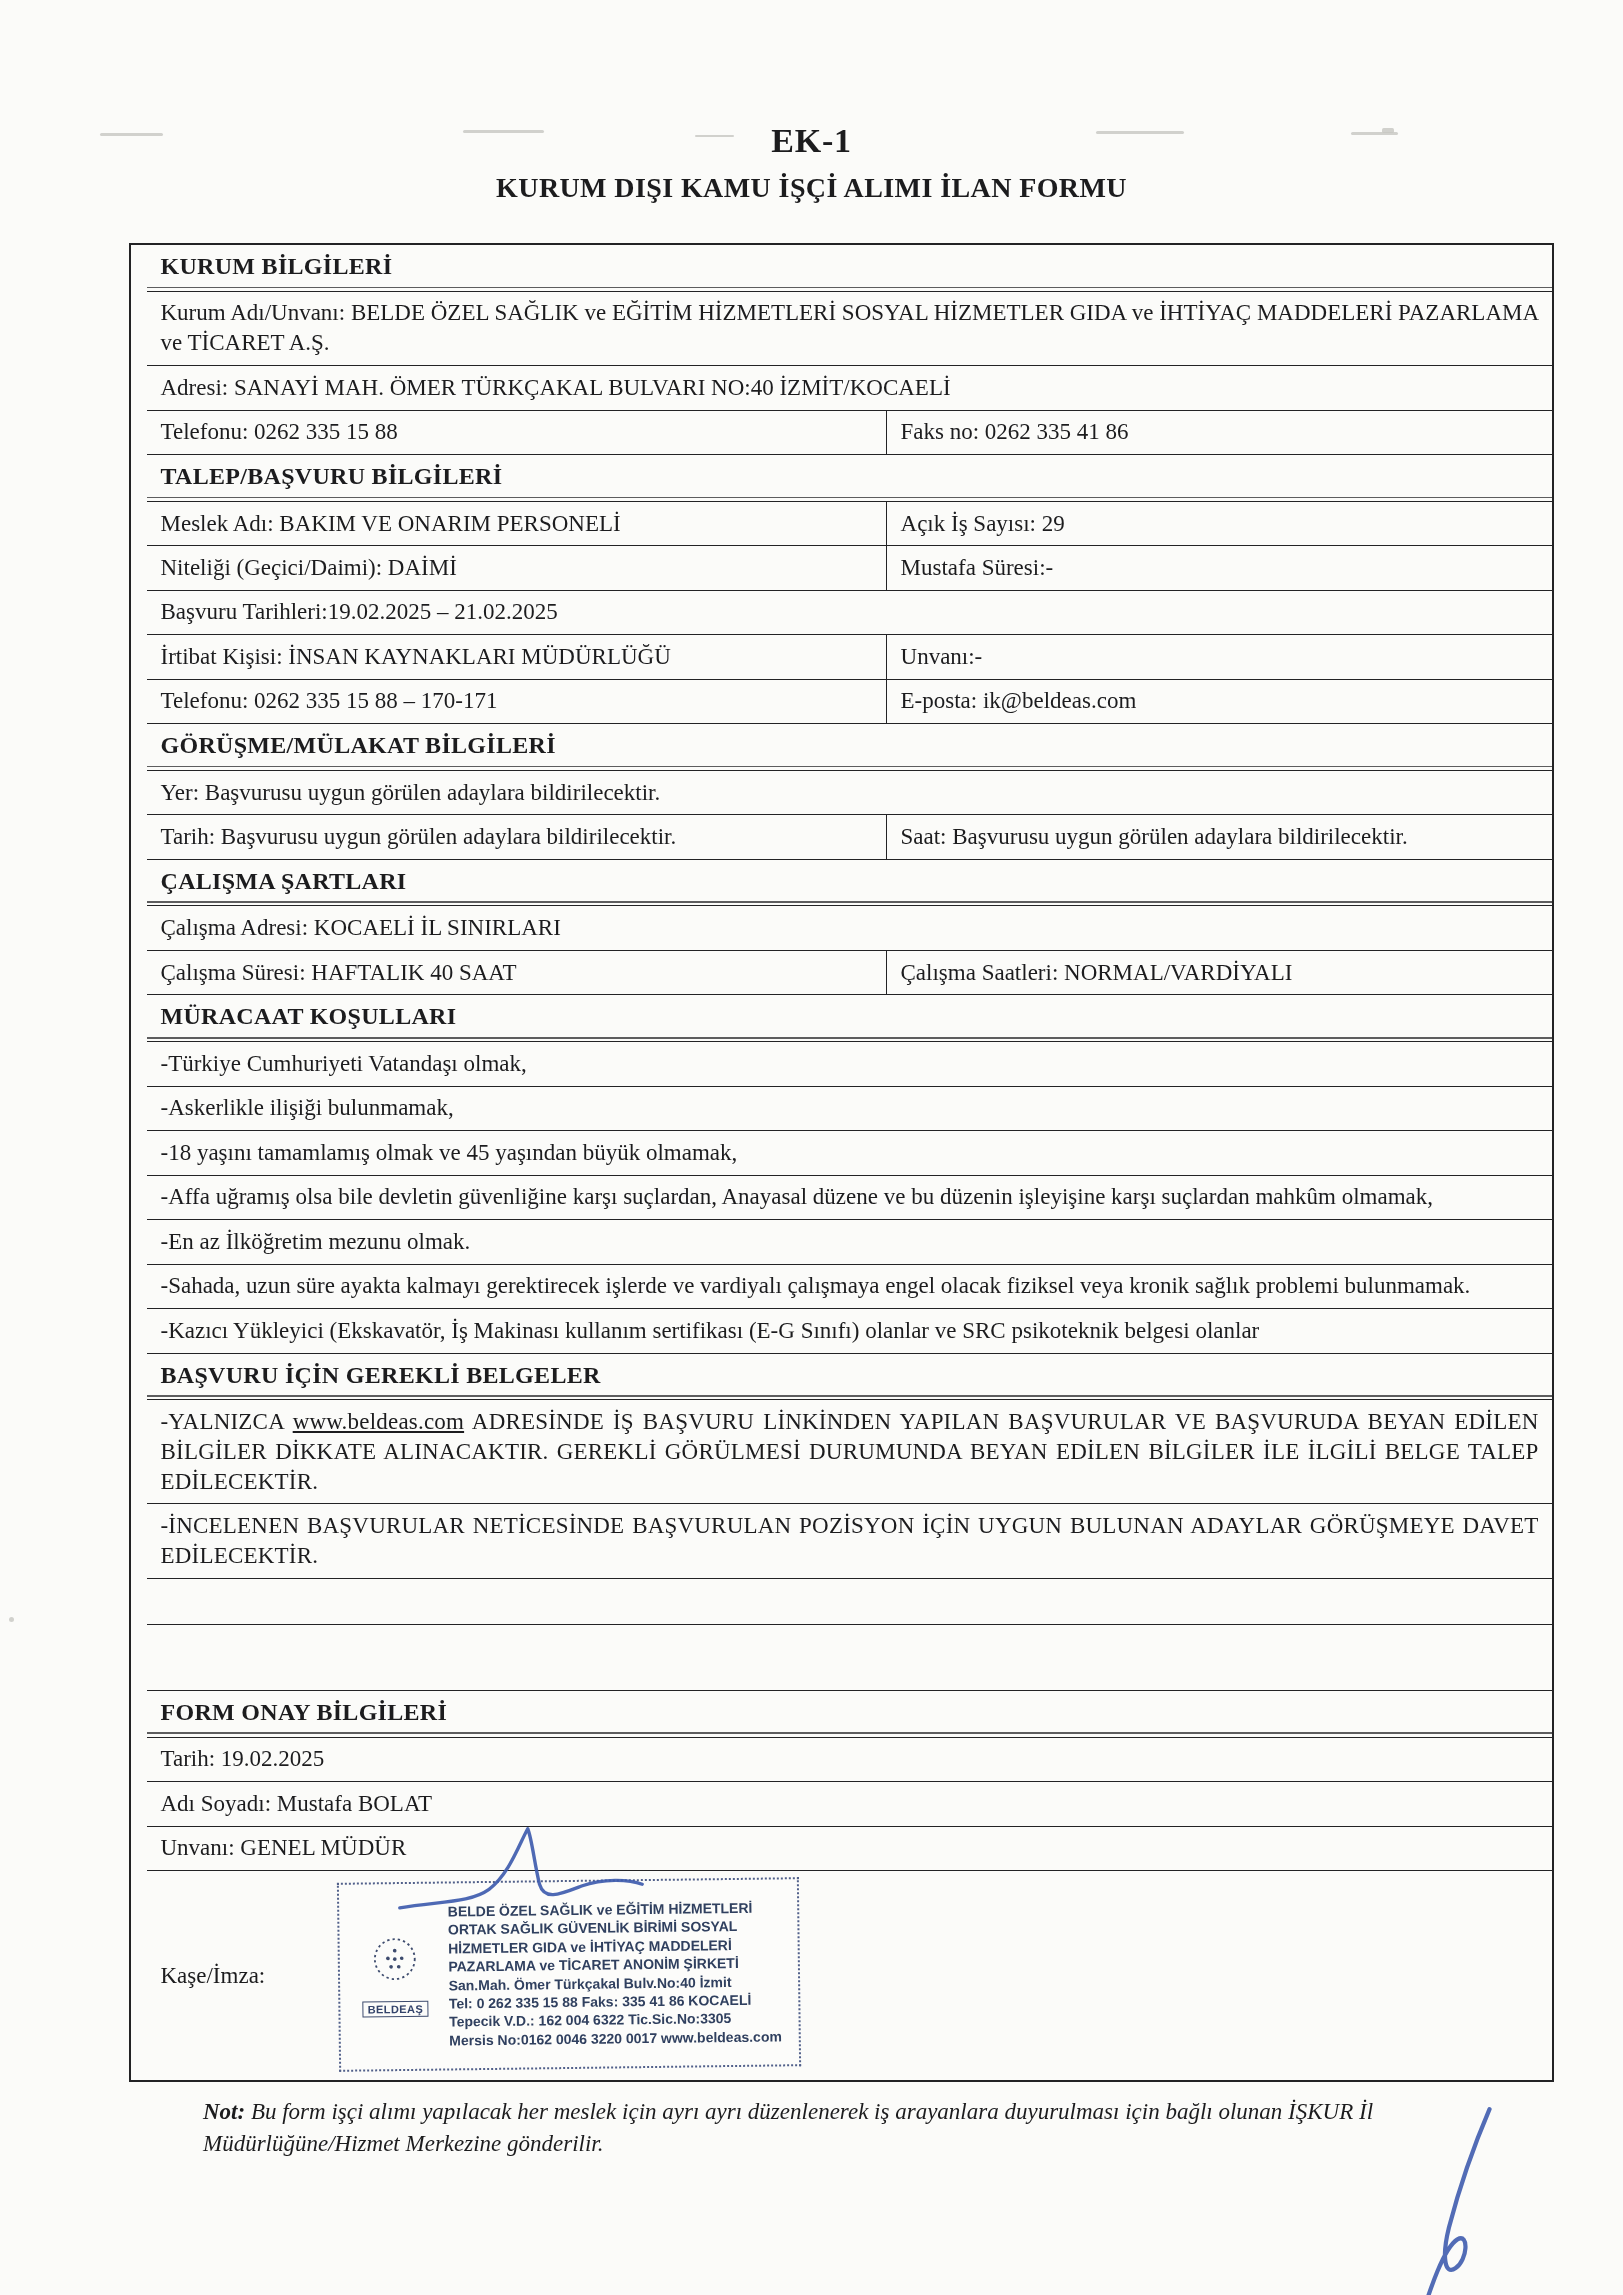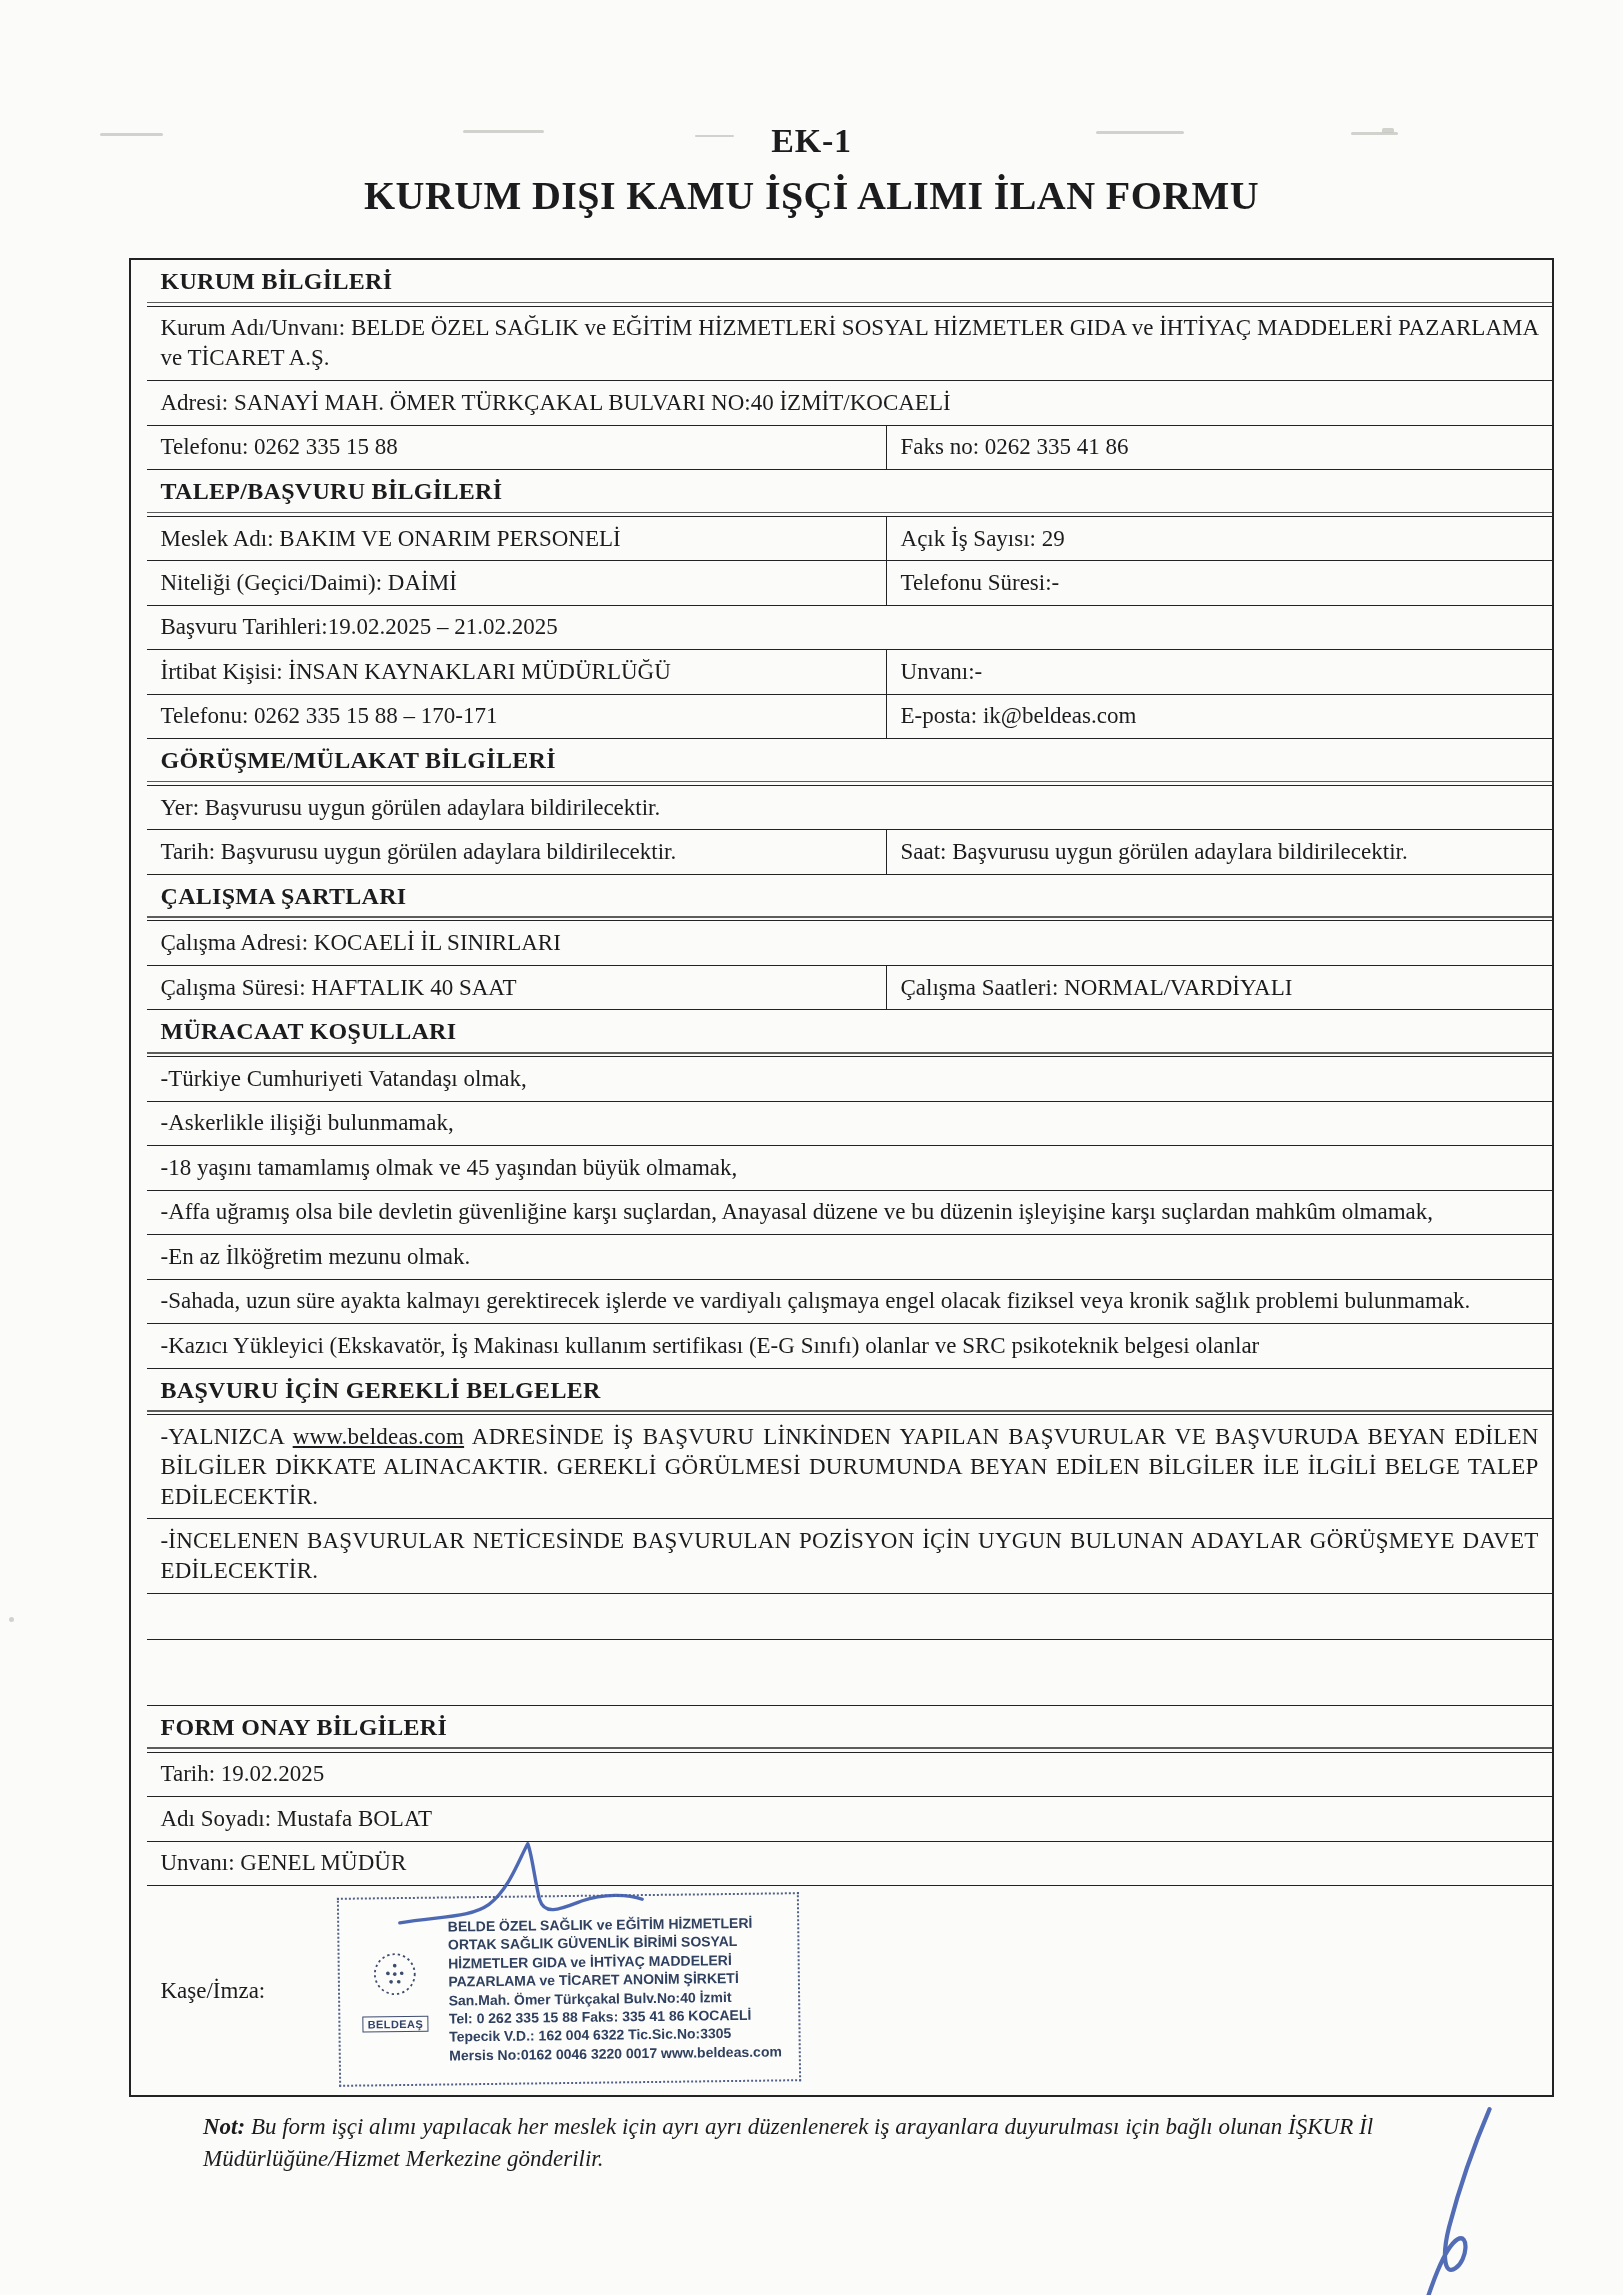--- a/index.html
+++ b/index.html
@@ -10,21 +10,21 @@
     color: #1c1c1e;
     font-family: "Liberation Serif", "DejaVu Serif", serif;
     overflow: hidden;
   }
   .page { position: relative; width: 1623px; height: 2295px; }
 
   
   .scan-artifacts i { position: absolute; display: block; background: #c7c7c2; opacity: .8; border-radius: 1.7px; }
 
   .doc-title   { margin: 122px 0 3.4px; text-align: center; font-size: 34px; font-weight: 700; letter-spacing: 0.8px; }
-  .doc-subtitle{ margin: 12px 0 39px;  text-align: center; font-size: 40px; font-weight: 700; letter-spacing: 0.4px; }
+  .doc-subtitle{ margin: 12px 0 39px;  text-align: center; font-size: 28px; font-weight: 700; letter-spacing: 0.4px; }
 
   .form-table { margin-left: 129px; width: 1425px; border: 2.5px solid #232325; background: transparent; padding-left: 16px; }
   .row { display: flex; border-top: 1.7px solid #232325; }
   .row:first-child { border-top: 0; }
   .cell { padding: 6.8px 13.5px; font-size: 23px; line-height: 1.3; flex: 1 1 auto; }
   .cell.c-left  { flex: 0 0 52.6%; }
   .cell.c-right { border-left: 1.7px solid #232325; }
 
   .row.section { position: relative; }
   .row.section .cell { font-weight: 700; font-size: 24px; padding-top: 6px; padding-bottom: 8.5px; letter-spacing: 0.3px; }
@@ -99,21 +99,21 @@
 
     <div class="row section">
       <div class="cell">TALEP/BAŞVURU BİLGİLERİ</div>
     </div>
     <div class="row">
       <div class="cell c-left">Meslek Adı: BAKIM VE ONARIM PERSONELİ</div>
       <div class="cell c-right">Açık İş Sayısı: 29</div>
     </div>
     <div class="row">
       <div class="cell c-left">Niteliği (Geçici/Daimi): DAİMİ</div>
-      <div class="cell c-right">Telefonu Süresi:-</div>
+      <div class="cell c-right">Mustafa Süresi:-</div>
     </div>
     <div class="row">
       <div class="cell">Başvuru Tarihleri:19.02.2025 – 21.02.2025</div>
     </div>
     <div class="row">
       <div class="cell c-left">İrtibat Kişisi: İNSAN KAYNAKLARI MÜDÜRLÜĞÜ</div>
       <div class="cell c-right">Unvanı:-</div>
     </div>
     <div class="row">
       <div class="cell c-left">Telefonu: 0262 335 15 88 – 170-171</div>

